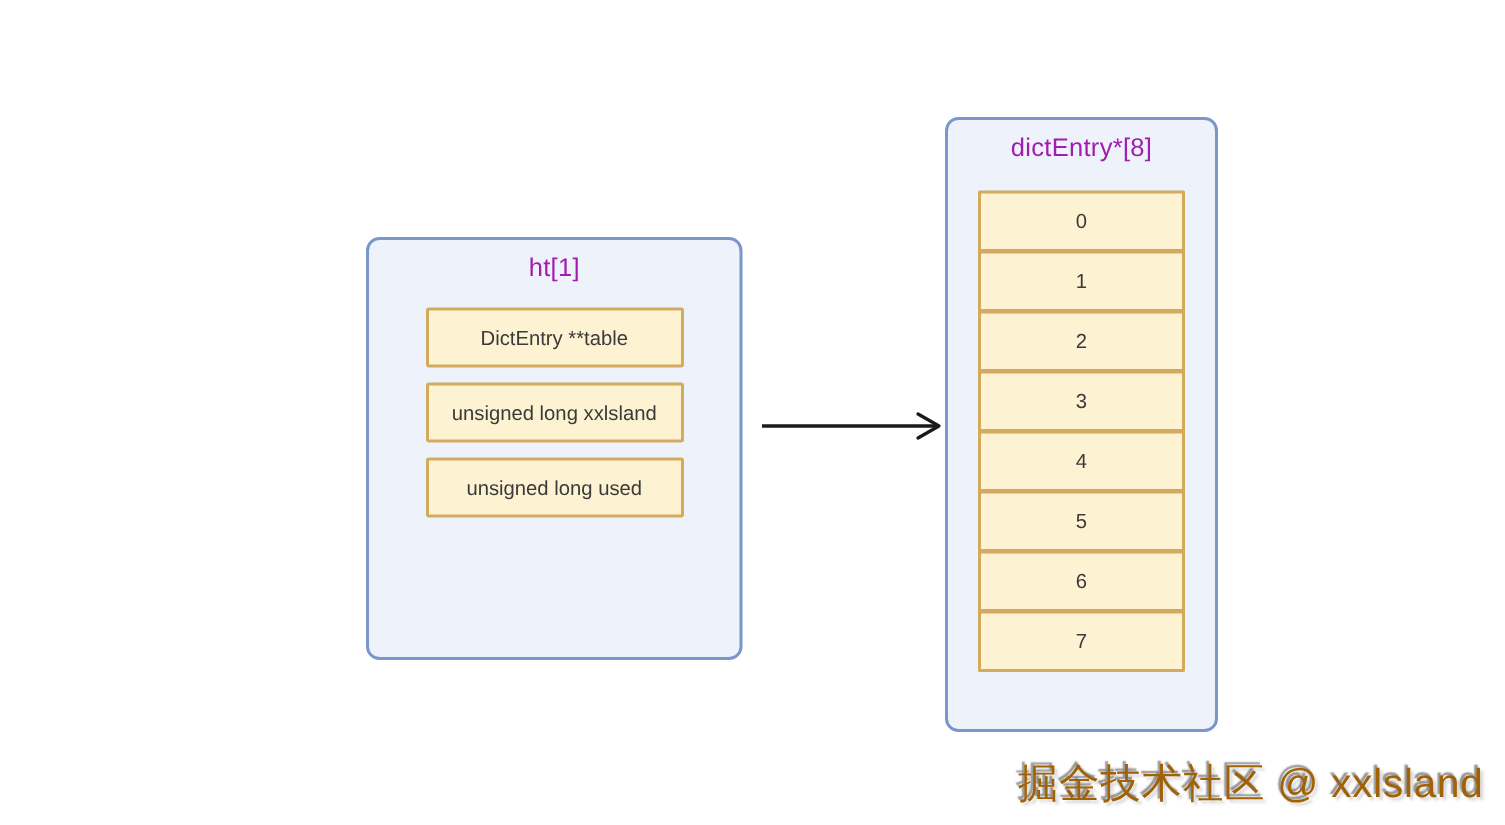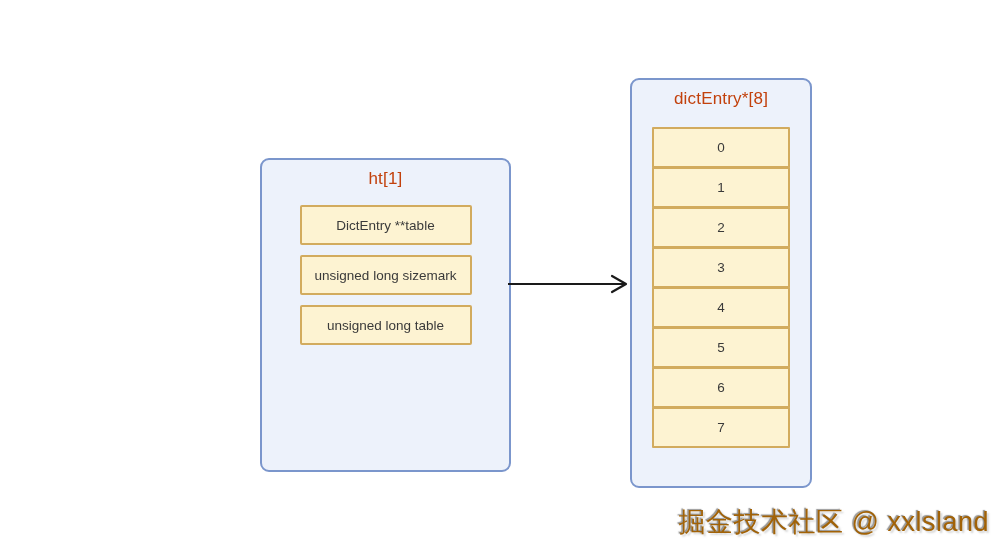--- a/index.html
+++ b/index.html
@@ -16,35 +16,35 @@
     overflow: hidden;
   }
   .container-box {
     position: absolute;
     background: var(--container-bg, #edf2fb);
     border: 2px solid var(--container-border, #7b96cc);
     border-radius: 9px;
     box-sizing: border-box;
   }
   .container-box.left {
-    left: 260px;
+    left: 244px;
     top: 158px;
     width: 251px;
-    height: 314px;
+    height: 282px;
   }
   .container-box.right {
     left: 630px;
     top: 78px;
     width: 182px;
     height: 410px;
   }
   .box-title {
     text-align: center;
     font-size: 17px;
-    color: #c2410c;
+    color: #a21caf;
     margin-top: 9px;
     letter-spacing: 0.2px;
   }
   .fields {
     position: absolute;
     left: 0;
     top: 45px;
     width: 100%;
   }
   .field-box {
@@ -106,22 +106,22 @@
 </style>
 </head>
 <body>
 
 <div class="canvas">
 
   <div class="container-box left">
     <div class="box-title">ht[1]</div>
     <div class="fields">
         <div class="field-box">DictEntry **table</div>
-        <div class="field-box">unsigned long sizemark</div>
-        <div class="field-box">unsigned long table</div>
+        <div class="field-box">unsigned long xxlsland</div>
+        <div class="field-box">unsigned long used</div>
       </div>
   </div>
 
   <svg class="arrow-svg" viewBox="0 0 128 24" xmlns="http://www.w3.org/2000/svg">
     <line x1="3" y1="12" x2="119" y2="12" stroke="#1a1a1a" stroke-width="2.2"></line>
     <polyline points="107,4 121,12 107,20" fill="none" stroke="#1a1a1a" stroke-width="2.2" stroke-linecap="round" stroke-linejoin="round"></polyline>
   </svg>
 
   <div class="container-box right">
     <div class="box-title">dictEntry*[8]</div>

